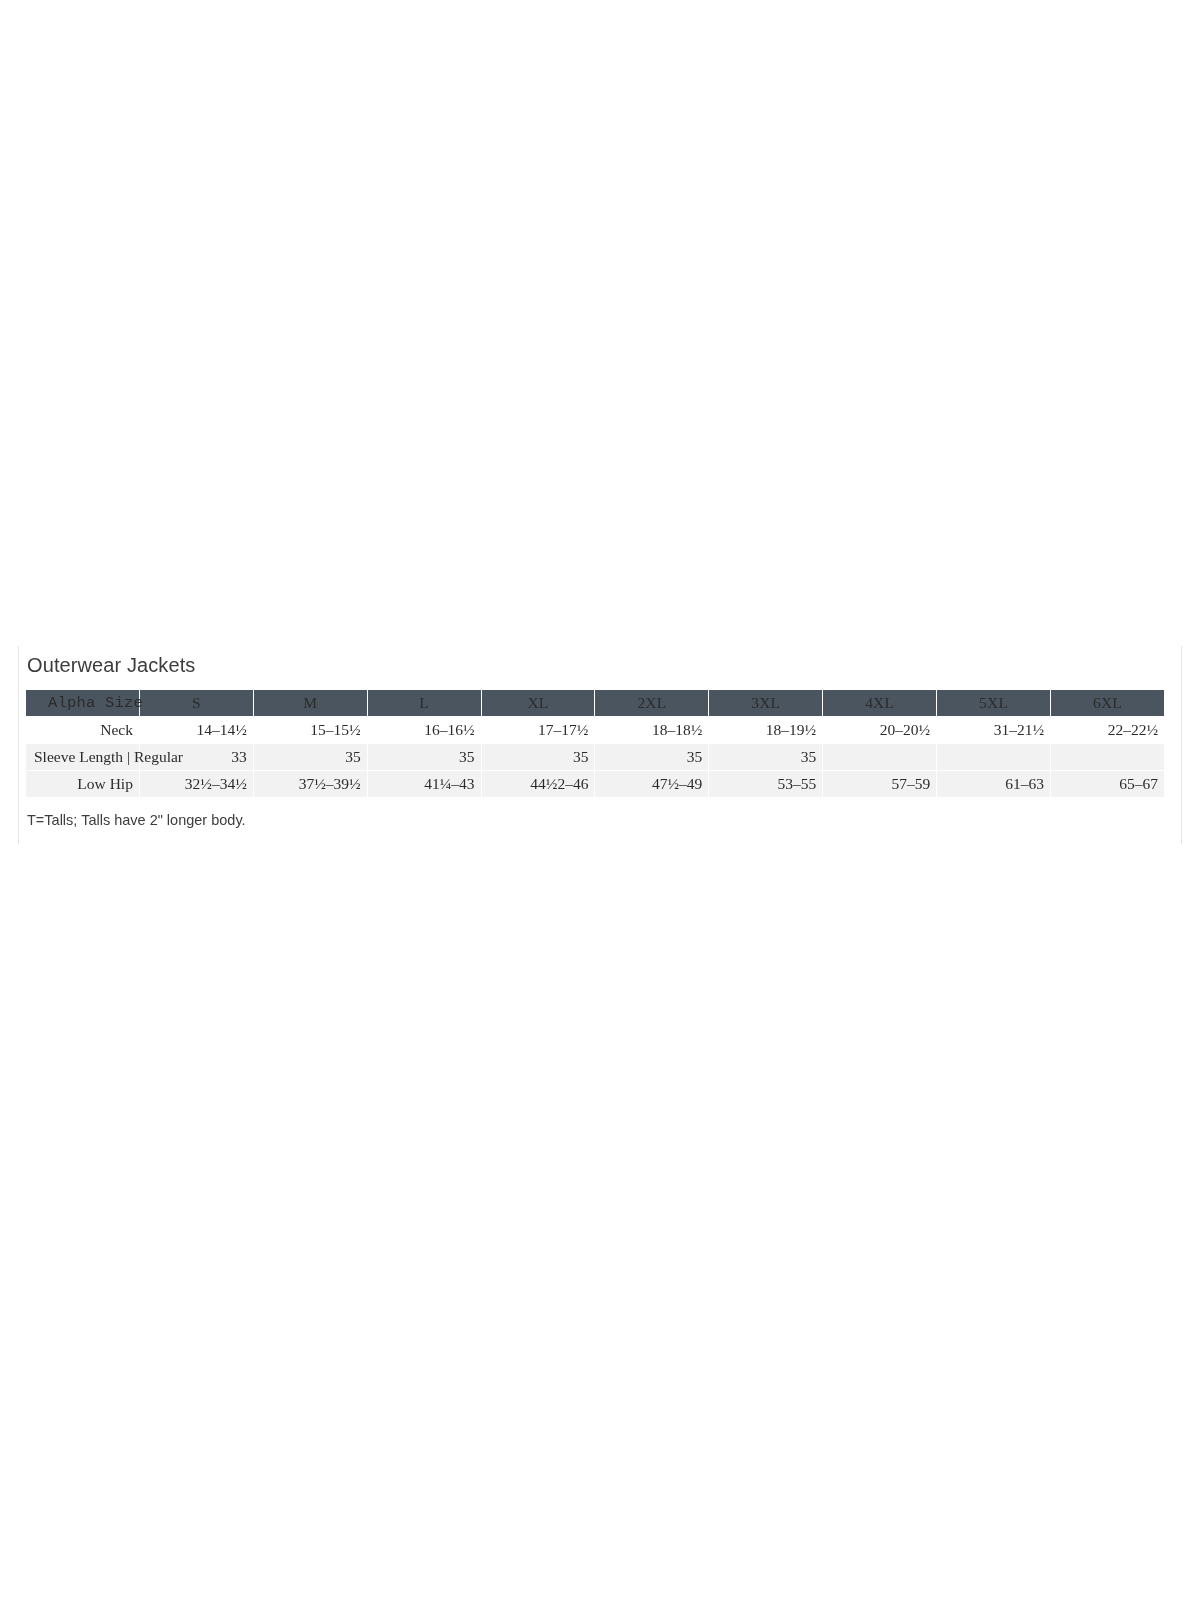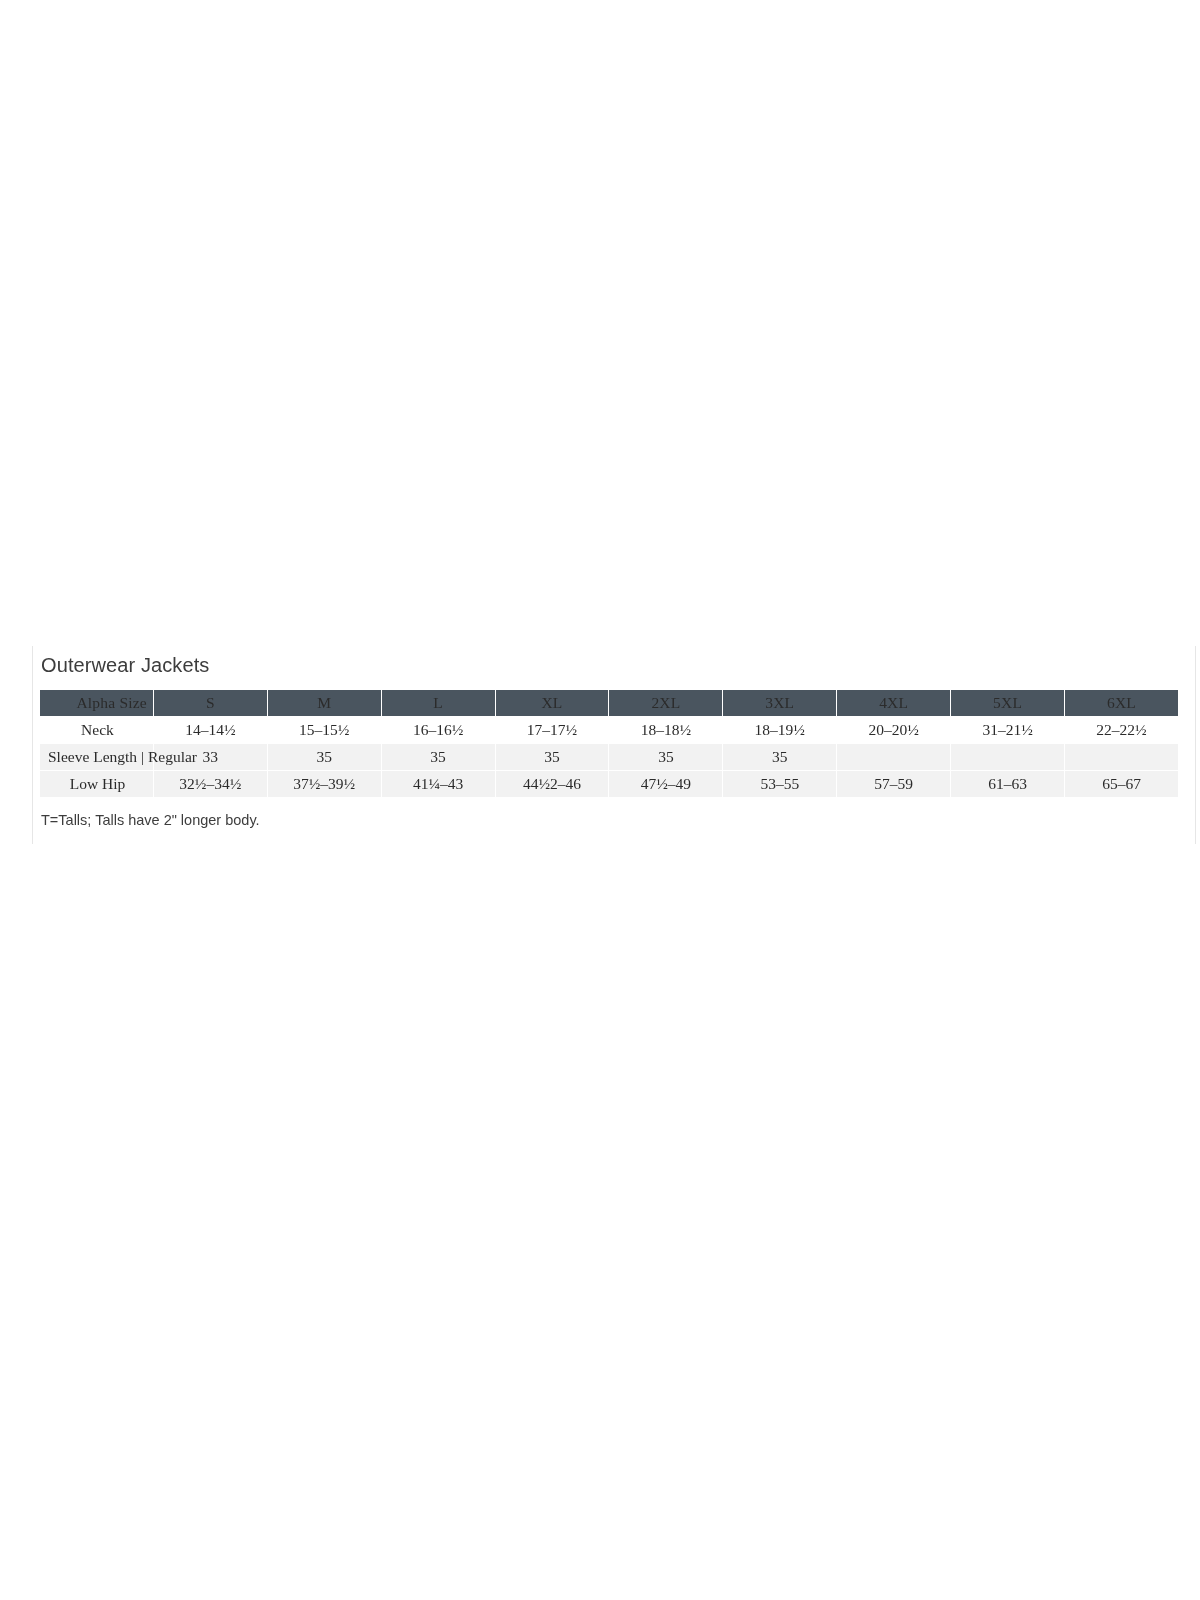--- a/index.html
+++ b/index.html
@@ -9,21 +9,21 @@
   }
   body {
     width: 1200px;
     height: 1600px;
     font-family: "Liberation Sans", sans-serif;
     position: relative;
   }
 
   #size-chart-panel {
     position: absolute;
-    left: 32px;
+    left: 18px;
     top: 646px;
     width: 1164px;
     background: #ffffff;
     border-left: 1px solid #e6e6e6;
     border-right: 1px solid #e6e6e6;
     padding: 0;
     box-sizing: border-box;
   }
 
   .panel-title {
@@ -60,30 +60,31 @@
     font-weight: 400;
     text-align: center;
     font-size: 15.5px;
     height: 28px;
     letter-spacing: 0.2px;
   }
 
   thead th.row-label-head {
     text-align: right;
     padding-left: 22px;
+    font-family: Liberation Mono, monospace;
   }
 
   tbody td.row-label {
-    text-align: center;
+    text-align: right;
     padding-left: 8px;
     width: 212px;
   }
 
   tbody td.val {
-    text-align: center;
+    text-align: right;
   }
 
   tbody tr.odd td {
     background: #ffffff;
   }
   tbody tr.even td {
     background: #f2f2f2;
   }
 
   .footnote {

